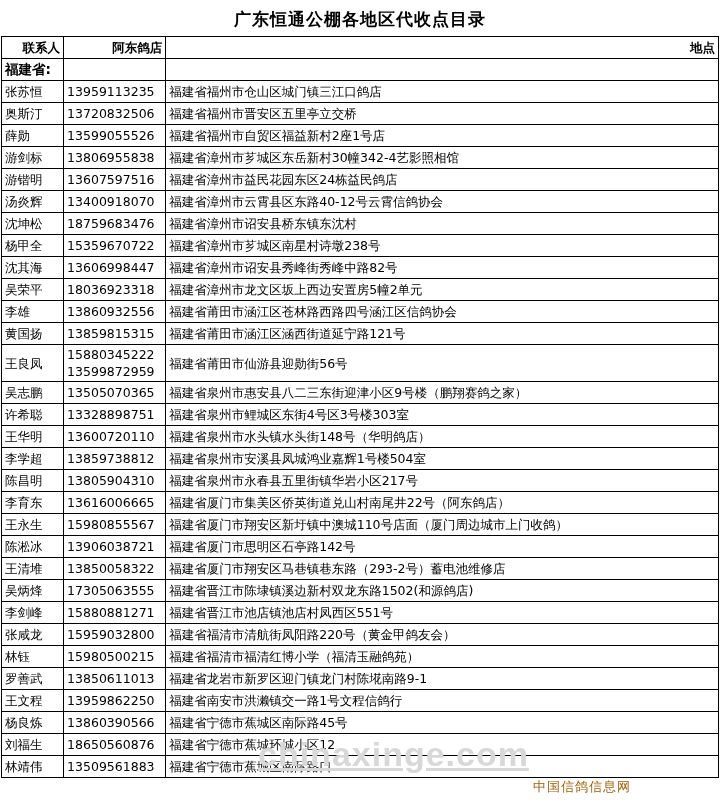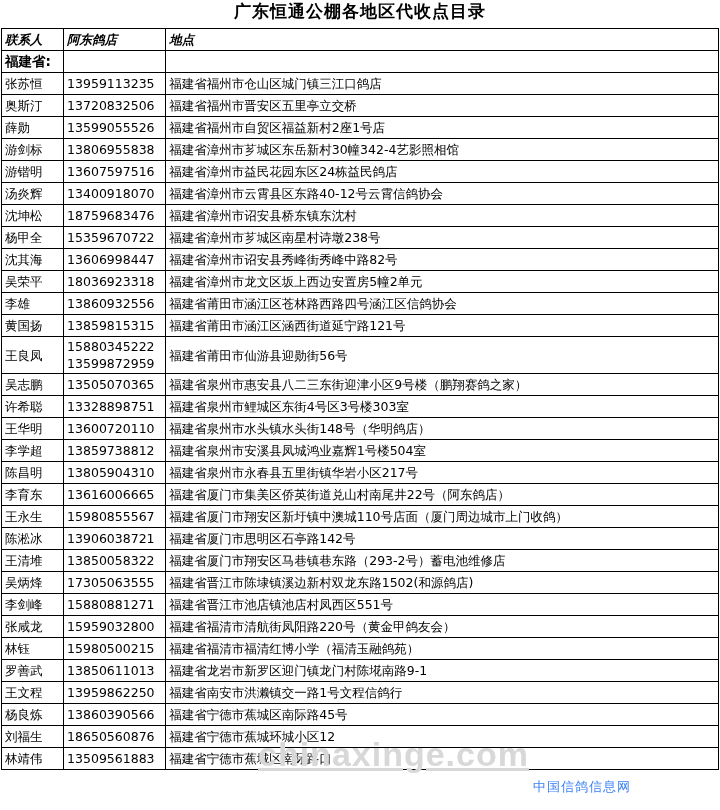--- a/index.html
+++ b/index.html
@@ -17,21 +17,21 @@
   }
   .page {
     width: 720px;
     position: relative;
   }
   .title {
     text-align: center;
     font-size: 17px;
     font-weight: bold;
     letter-spacing: 1px;
-    padding: 0 0 5px 0;
+    padding: 8px 0 5px 0;
     color: #000;
   }
   table.directory {
     border-collapse: collapse;
     width: 718px;
     margin-left: 1px;
     table-layout: fixed;
   }
   table.directory td, table.directory th {
     border: 1px solid #000000;
@@ -43,24 +43,23 @@
     overflow: hidden;
     white-space: nowrap;
   }
   col.c-name { width: 62px; }
   col.c-phone { width: 102px; }
   col.c-place { width: 552px; }
 
   thead th {
     font-weight: bold;
     font-size: 14px;
-    text-align: left;
+    text-align: right;
     height: 22px;
     padding-left: 4px;
-    font-style: italic;
   }
   td.name {
     text-align: left;
     padding-left: 4px;
   }
   td.phone {
     text-align: left;
     padding-left: 4px;
   }
   td.place {
@@ -94,21 +93,21 @@
     letter-spacing: 1px;
     pointer-events: none;
     font-family: "Liberation Sans", sans-serif;
     text-decoration: underline;
   }
   .wm-sub {
     position: absolute;
     left: 533px;
     top: 778px;
     font-size: 13px;
-    color: #3b82f6;
+    color: #a16207;
     letter-spacing: 1px;
     pointer-events: none;
   }
 </style>
 </head>
 <body>
 
 <div class="page">
   <div class="title">广东恒通公棚各地区代收点目录</div>
 

